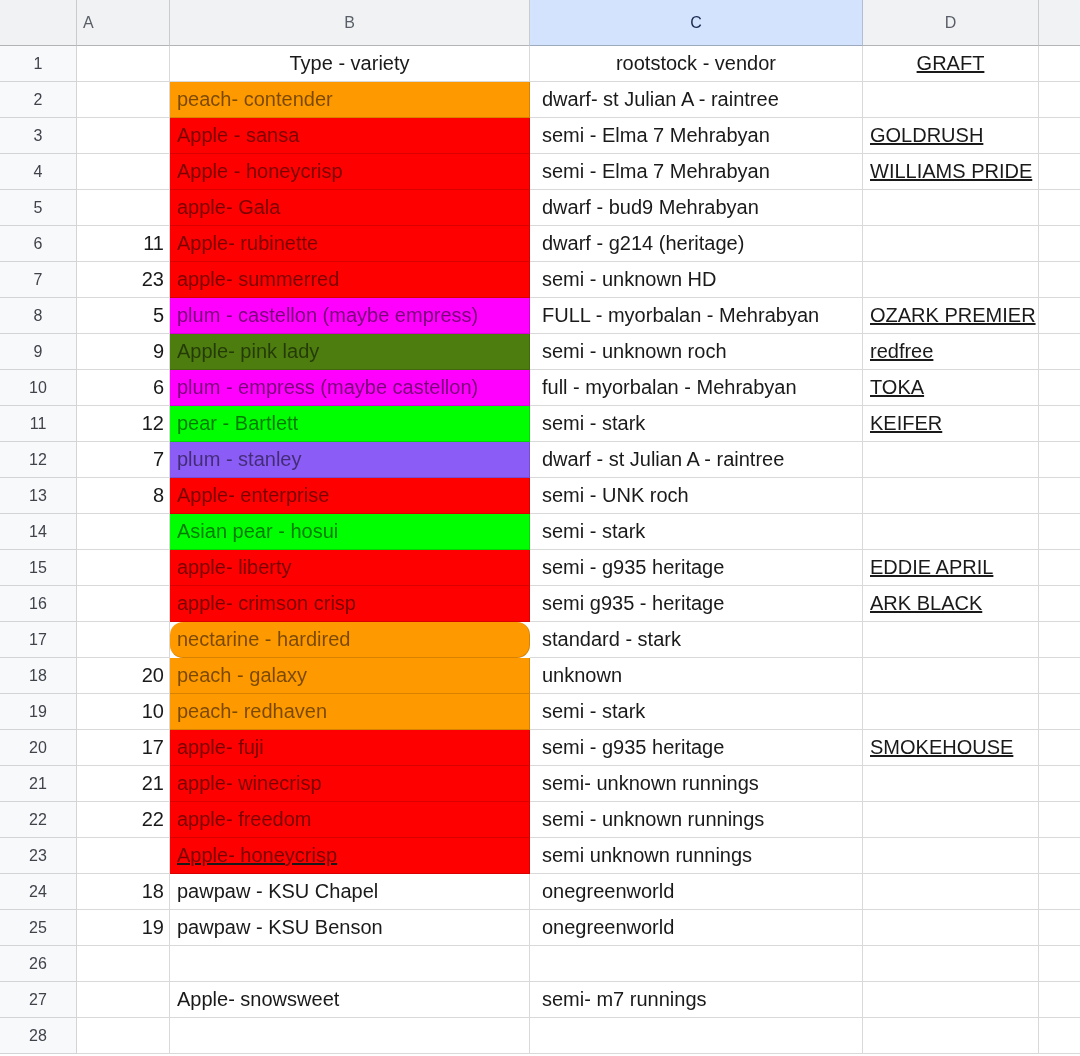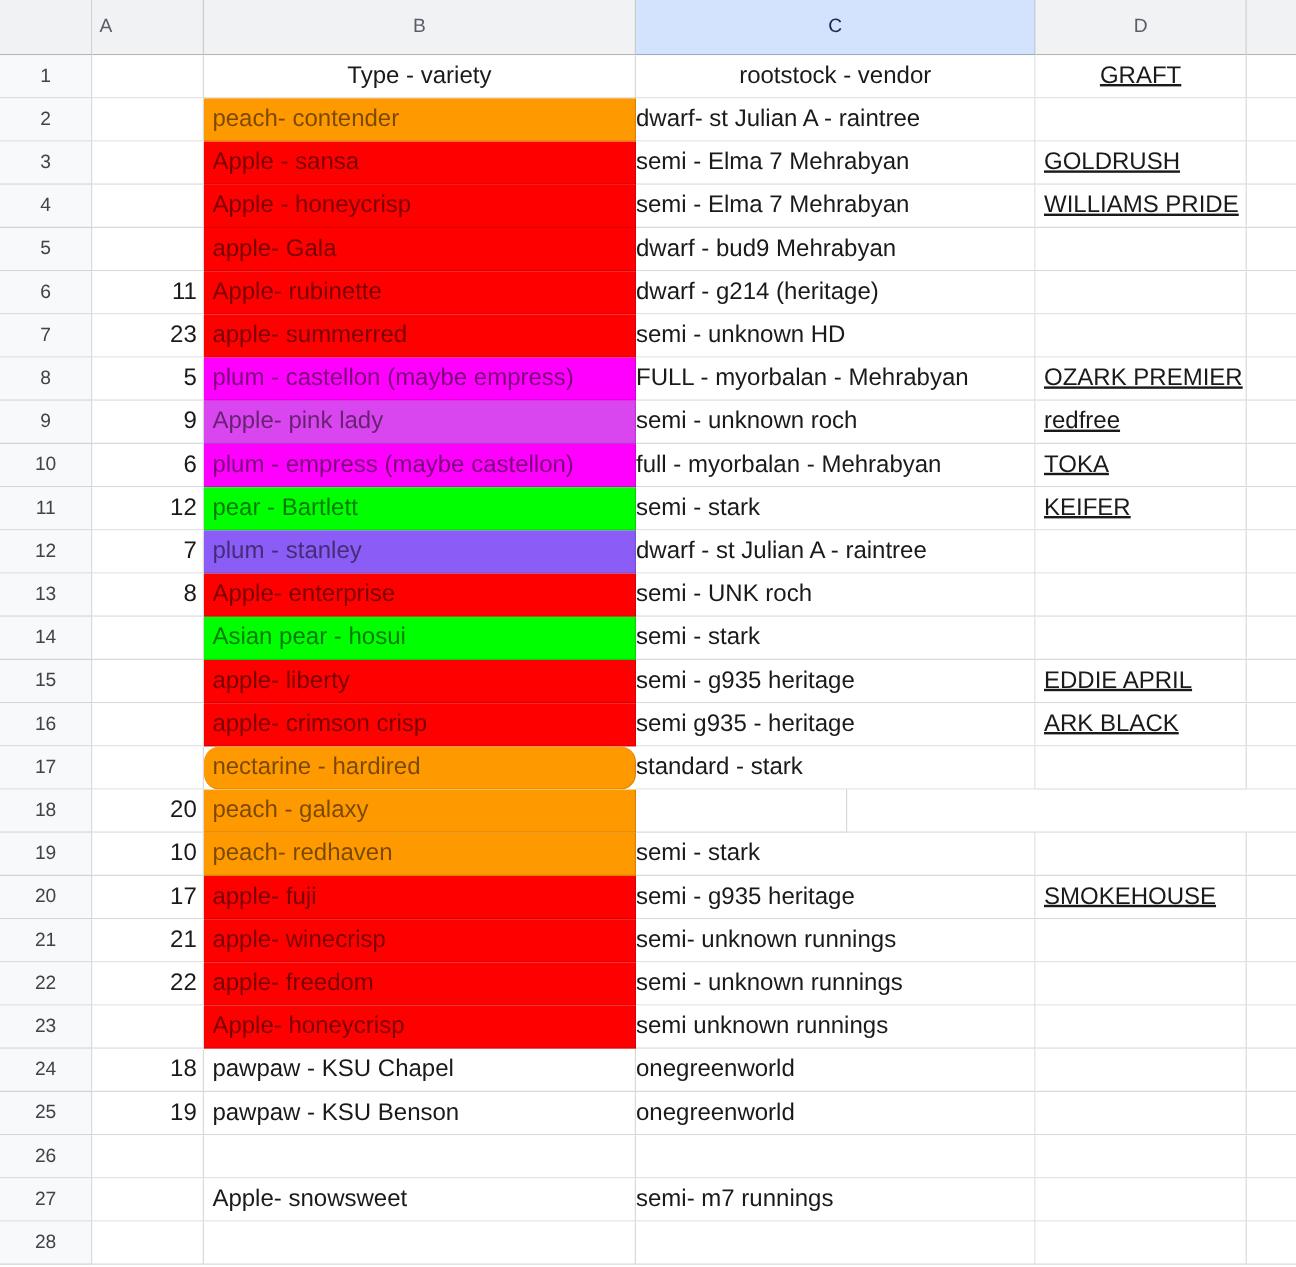--- a/index.html
+++ b/index.html
@@ -20,21 +20,21 @@
   .hdr-e{flex:1;border-right:none;}
   .row{display:flex;height:36px;}
   .cell{box-sizing:border-box;position:relative;height:36px;line-height:35px;
     border-right:1px solid rgba(0,0,0,0.15);
     border-bottom:1px solid rgba(0,0,0,0.15);
     white-space:nowrap;background:#fff;font-size:20px;color:#1a1a1a;}
   .rownum{width:77px;background:#f8f9fb;text-align:center;
     font-size:16px;color:#40434a;}
   .colA{width:93px;text-align:right;padding-right:5px;}
   .colB{width:360px;padding-left:7px;}
-  .colC{width:333px;padding-left:0;}
+  .colC{width:333px;padding-left:12px;}
   .colD{width:176px;padding-left:7px;z-index:1;overflow:visible;text-decoration:underline;}
   .colE{flex:1;border-right:none;}
   .tinted span{color:rgba(0,0,0,0.52);margin-top:24px;}
   .center{text-align:center;padding-left:0;}
   .sel-col{font-weight:400;}
 </style>
 </head>
 <body>
 
 <div id="sheet">
@@ -115,21 +115,21 @@
     <div class="cell colA"><span>5</span></div>
     <div class="cell colB tinted" style="background: rgb(255, 0, 255);"><span>plum - castellon (maybe empress)</span></div>
     <div class="cell colC"><span>FULL - myorbalan - Mehrabyan</span></div>
     <div class="cell colD"><span>OZARK PREMIER</span></div>
     <div class="cell colE"></div>
   </div>
 
   <div class="row">
     <div class="cell rownum"><span>9</span></div>
     <div class="cell colA"><span>9</span></div>
-    <div class="cell colB tinted" style="background: #d946ef;"><span>Apple- pink lady</span></div>
+    <div class="cell colB tinted" style="background: #4d7c0f;"><span>Apple- pink lady</span></div>
     <div class="cell colC"><span>semi - unknown roch</span></div>
     <div class="cell colD"><span>redfree</span></div>
     <div class="cell colE"></div>
   </div>
 
   <div class="row">
     <div class="cell rownum"><span>10</span></div>
     <div class="cell colA"><span>6</span></div>
     <div class="cell colB tinted" style="background: rgb(255, 0, 255);"><span>plum - empress (maybe castellon)</span></div>
     <div class="cell colC"><span>full - myorbalan - Mehrabyan</span></div>
@@ -197,20 +197,21 @@
     <div class="cell colB tinted" style="background: rgb(255, 153, 0); border-radius: 13px;"><span>nectarine - hardired</span></div>
     <div class="cell colC"><span>standard - stark</span></div>
     <div class="cell colD"><span></span></div>
     <div class="cell colE"></div>
   </div>
 
   <div class="row">
     <div class="cell rownum"><span>18</span></div>
     <div class="cell colA"><span>20</span></div>
     <div class="cell colB tinted" style="background: rgb(255, 153, 0);"><span>peach - galaxy</span></div>
+    <div class="cell colC"><span>unknown</span></div>
     <div class="cell colD"><span></span></div>
     <div class="cell colE"></div>
   </div>
 
   <div class="row">
     <div class="cell rownum"><span>19</span></div>
     <div class="cell colA"><span>10</span></div>
     <div class="cell colB tinted" style="background: rgb(255, 153, 0);"><span>peach- redhaven</span></div>
     <div class="cell colC"><span>semi - stark</span></div>
     <div class="cell colD"><span></span></div>
@@ -240,21 +241,21 @@
     <div class="cell colA"><span>22</span></div>
     <div class="cell colB tinted" style="background: rgb(255, 0, 0);"><span>apple- freedom</span></div>
     <div class="cell colC"><span>semi - unknown runnings</span></div>
     <div class="cell colD"><span></span></div>
     <div class="cell colE"></div>
   </div>
 
   <div class="row">
     <div class="cell rownum"><span>23</span></div>
     <div class="cell colA"><span></span></div>
-    <div class="cell colB tinted" style="background: rgb(255, 0, 0);"><span>Apple- honeycrisp</span></div>
+    <div class="cell colB tinted" style="background: rgb(255, 0, 0); text-decoration: underline;"><span>Apple- honeycrisp</span></div>
     <div class="cell colC"><span>semi unknown runnings</span></div>
     <div class="cell colD"><span></span></div>
     <div class="cell colE"></div>
   </div>
 
   <div class="row">
     <div class="cell rownum"><span>24</span></div>
     <div class="cell colA"><span>18</span></div>
     <div class="cell colB"><span>pawpaw - KSU Chapel</span></div>
     <div class="cell colC"><span>onegreenworld</span></div>

